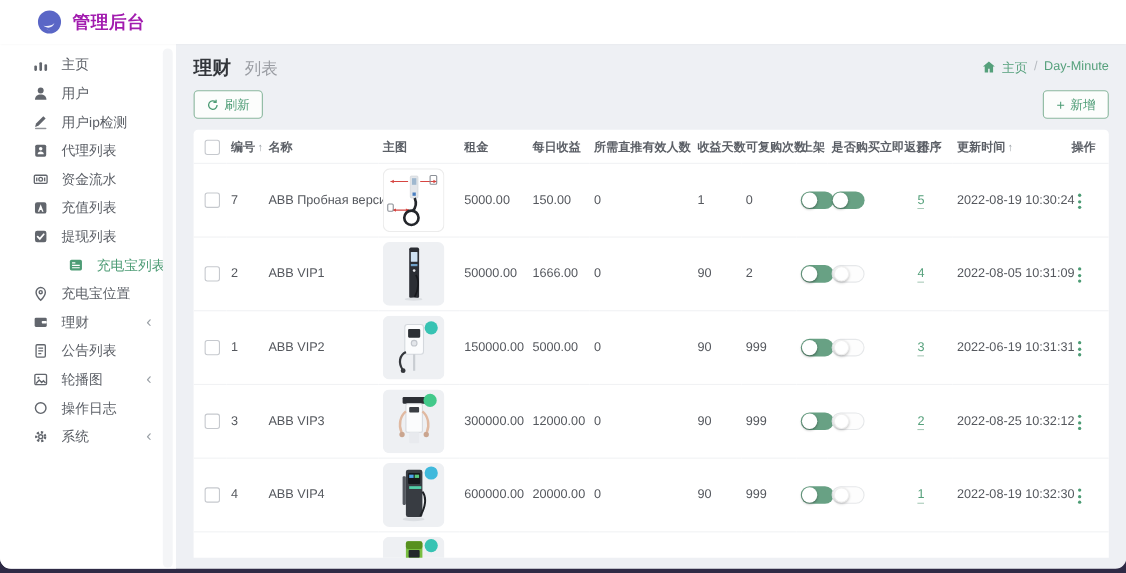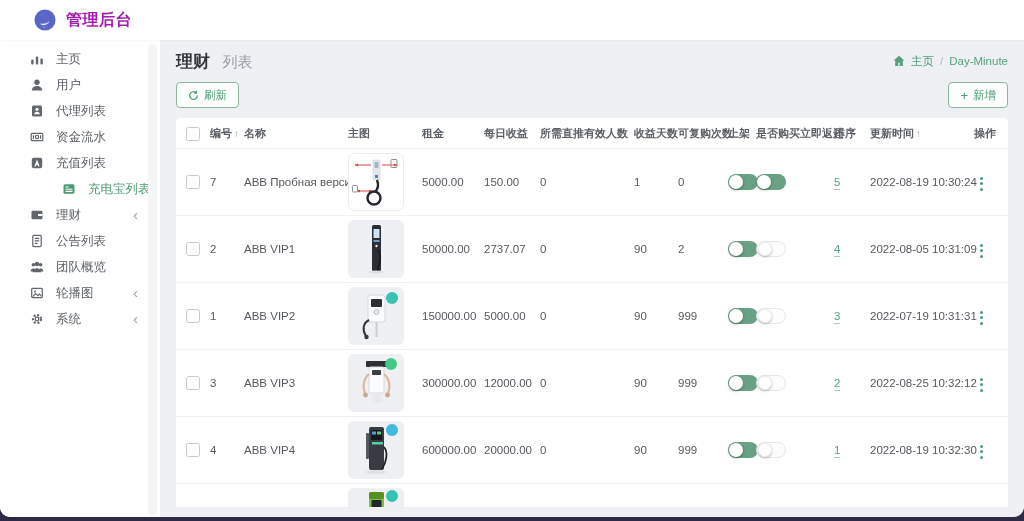--- a/index.html
+++ b/index.html
@@ -92,20 +92,29 @@
           <span class="side-icon">
             <svg viewBox="0 0 14 14" fill="currentColor">
               <circle cx="7" cy="4.2" r="2.7"></circle>
               <path d="M1.8 12.6c0-2.9 2.3-4.6 5.2-4.6s5.2 1.7 5.2 4.6z"></path>
             </svg>
           </span>
           <span class="side-label">用户</span>
         </div>
         <div class="side-item">
           <span class="side-icon">
+            <svg viewBox="0 0 14 14" fill="currentColor">
+              <path d="M1.8 11.4l1-3.1 6.6-6.6 2.1 2.1-6.6 6.6z"></path>
+              <rect x="1.8" y="12.2" width="10.4" height="1.2" rx=".6" opacity=".7"></rect>
+            </svg>
+          </span>
+          <span class="side-label">用户ip检测</span>
+        </div>
+        <div class="side-item">
+          <span class="side-icon">
             <svg viewBox="0 0 14 14">
               <rect x="2" y="1.5" width="10" height="11" rx="1.5" fill="currentColor"></rect>
               <circle cx="7" cy="5.3" r="1.6" fill="#fff"></circle>
               <path d="M4.2 10.3c0-1.6 1.2-2.5 2.8-2.5s2.8.9 2.8 2.5z" fill="#fff"></path>
             </svg>
           </span>
           <span class="side-label">代理列表</span>
         </div>
         <div class="side-item">
           <span class="side-icon">
@@ -119,70 +128,84 @@
         </div>
         <div class="side-item">
           <span class="side-icon">
             <svg viewBox="0 0 14 14">
               <rect x="1.8" y="1.8" width="10.4" height="10.4" rx="2" fill="currentColor"></rect>
               <path d="M7 3.6l2.6 6.8H8.2l-.5-1.4H6.3l-.5 1.4H4.4z" fill="#fff"></path>
             </svg>
           </span>
           <span class="side-label">充值列表</span>
         </div>
+        <div class="side-item">
+          <span class="side-icon">
+            <svg viewBox="0 0 14 14">
+              <rect x="1.8" y="1.8" width="10.4" height="10.4" rx="2" fill="currentColor"></rect>
+              <path d="M4.2 7.2l2 2 3.6-4.2" stroke="#fff" stroke-width="1.6" fill="none" stroke-linecap="round"></path>
+            </svg>
+          </span>
+          <span class="side-label">提现列表</span>
+        </div>
         <div class="side-item active">
           <span class="side-icon">
             <svg viewBox="0 0 14 14">
               <rect x="1.5" y="2.2" width="11" height="9.6" rx="1.5" fill="currentColor"></rect>
               <path d="M3.5 5h3M3.5 7.2h7M3.5 9.4h7" stroke="#fff" stroke-width="1.1"></path>
             </svg>
           </span>
           <span class="side-label">充电宝列表</span>
         </div>
         <div class="side-item">
           <span class="side-icon">
+            <svg viewBox="0 0 14 14" fill="none" stroke="currentColor" stroke-width="1.3">
+              <path d="M7 1.4a4.2 4.2 0 0 0-4.2 4.2C2.8 8.8 7 13 7 13s4.2-4.2 4.2-7.4A4.2 4.2 0 0 0 7 1.4z"></path>
+              <circle cx="7" cy="5.6" r="1.4"></circle>
+            </svg>
+          </span>
+          <span class="side-label">充电宝位置</span>
+        </div>
+        <div class="side-item">
+          <span class="side-icon">
             <svg viewBox="0 0 14 14">
               <rect x="1.5" y="2.8" width="11" height="8.4" rx="1.2" fill="currentColor"></rect>
               <rect x="8" y="5.9" width="4.5" height="2.2" rx=".6" fill="#fff"></rect>
             </svg>
           </span>
           <span class="side-label">理财</span>
           <span class="chev">‹</span>
         </div>
         <div class="side-item">
           <span class="side-icon">
             <svg viewBox="0 0 14 14" fill="none" stroke="currentColor" stroke-width="1.2">
               <rect x="2.8" y="1.4" width="8.4" height="11.2" rx="1"></rect>
               <path d="M4.8 4.4h4.4M4.8 6.9h4.4M4.8 9.4h2.8"></path>
             </svg>
           </span>
           <span class="side-label">公告列表</span>
-        </div>
-        <div class="side-item">
-          <span class="side-icon">
-            <svg viewBox="0 0 14 14" fill="currentColor">
-              <circle cx="3.4" cy="4.8" r="1.8"></circle>
-              <circle cx="10.6" cy="4.8" r="1.8"></circle>
-              <circle cx="7" cy="4" r="2.2"></circle>
-              <path d="M.6 11.6c0-1.9 1.1-3.1 2.8-3.4l1.1 1h5l1.1-1c1.7.3 2.8 1.5 2.8 3.4z"></path>
-              <path d="M2.8 12.2c0-2.4 1.8-3.9 4.2-3.9s4.2 1.5 4.2 3.9z"></path>
-            </svg>
-          </span>
-          <span class="side-label">团队概览</span>
         </div>
         <div class="side-item">
           <span class="side-icon">
             <svg viewBox="0 0 14 14" fill="none" stroke="currentColor" stroke-width="1.2">
               <rect x="1.7" y="2.3" width="10.6" height="9.4" rx="1"></rect>
               <circle cx="4.9" cy="5.4" r="1" fill="currentColor" stroke="none"></circle>
               <path d="M2.8 10.6l2.9-3.1 2.2 2.2 1.6-1.6 1.9 2.1"></path>
             </svg>
           </span>
           <span class="side-label">轮播图</span>
           <span class="chev">‹</span>
+        </div>
+        <div class="side-item">
+          <span class="side-icon">
+            <svg viewBox="0 0 14 14" fill="none" stroke="currentColor" stroke-width="1.3">
+              <circle cx="7" cy="7" r="4.8"></circle>
+            </svg>
+          </span>
+          <span class="side-label">操作日志</span>
         </div>
         <div class="side-item">
           <span class="side-icon">
             <svg viewBox="0 0 14 14" fill="none" stroke="currentColor">
               <circle cx="7" cy="7" r="4" stroke-width="2.2" stroke-dasharray="2 1.7"></circle>
               <circle cx="7" cy="7" r="1.8" stroke-width="1.2"></circle>
             </svg>
           </span>
           <span class="side-label">系统</span>
           <span class="chev">‹</span>
@@ -307,21 +330,21 @@
                     <rect x="24" y="5" width="9" height="46" rx="1.5" fill="#2b2e34"></rect>
                     <rect x="25.5" y="9" width="6" height="9" rx=".5" fill="#cfe2f3"></rect>
                     <rect x="25.5" y="20" width="6" height="2" fill="#6fa0c8"></rect>
                     <circle cx="28.5" cy="26" r="1.2" fill="#e8eaed"></circle>
                     <path d="M30 30c3 4 3 13-1 20" stroke="#17191d" stroke-width="1.6" fill="none"></path>
                     <ellipse cx="28" cy="52" rx="8" ry="1.5" fill="#dcdfe3"></ellipse>
                   </svg>
                 </div>
               </td>
               <td><span>50000.00</span></td>
-              <td><span>2737.07</span></td>
+              <td><span>1666.00</span></td>
               <td><span>0</span></td>
               <td><span>90</span></td>
               <td><span>2</span></td>
               <td><span class="switch on"><span class="knob"></span></span></td>
               <td><span class="switch off"><span class="knob"></span></span></td>
               <td><a class="sort-link">4</a></td>
               <td><span>2022-08-05 10:31:09</span></td>
               <td><span class="kebab">
                   <i></i>
                   <i></i>
@@ -347,21 +370,21 @@
                 </div>
               </td>
               <td><span>150000.00</span></td>
               <td><span>5000.00</span></td>
               <td><span>0</span></td>
               <td><span>90</span></td>
               <td><span>999</span></td>
               <td><span class="switch on"><span class="knob"></span></span></td>
               <td><span class="switch off"><span class="knob"></span></span></td>
               <td><a class="sort-link">3</a></td>
-              <td><span>2022-07-19 10:31:31</span></td>
+              <td><span>2022-06-19 10:31:31</span></td>
               <td><span class="kebab">
                   <i></i>
                   <i></i>
                   <i></i>
                 </span></td>
             </tr>
             <tr>
               <td class="check-cell"><span class="checkbox"></span></td>
               <td><span>3</span></td>
               <td><span>ABB VIP3</span></td>

